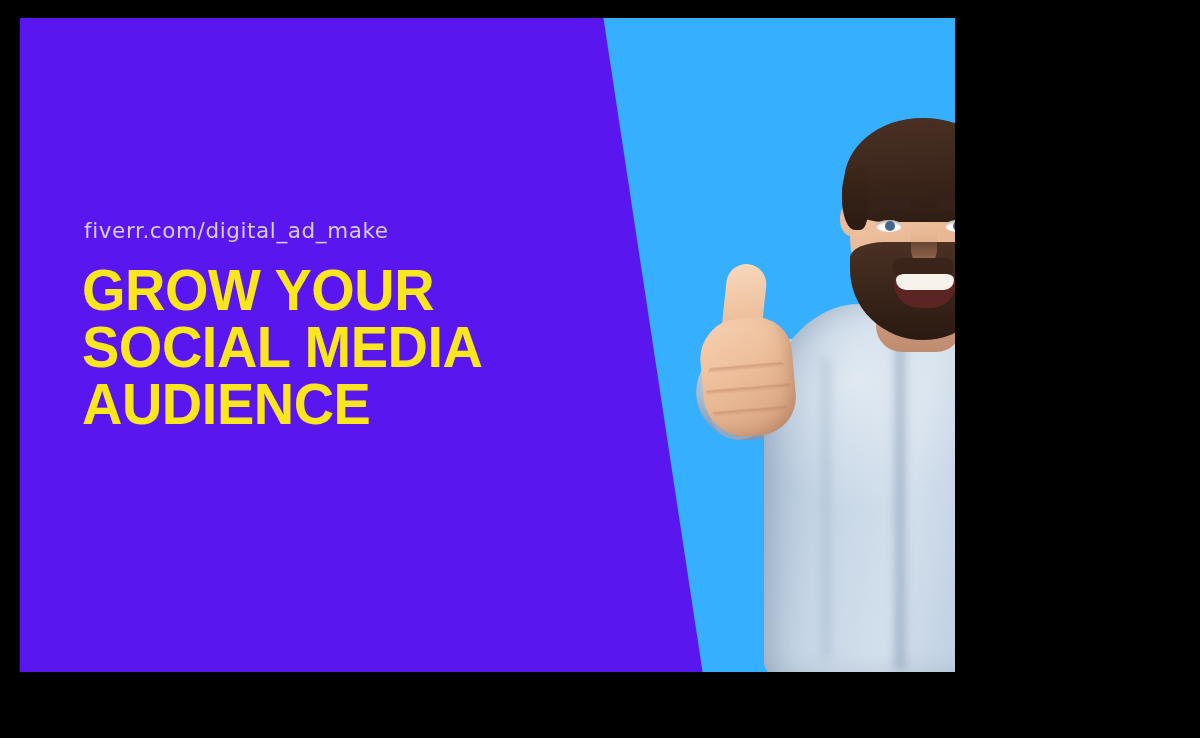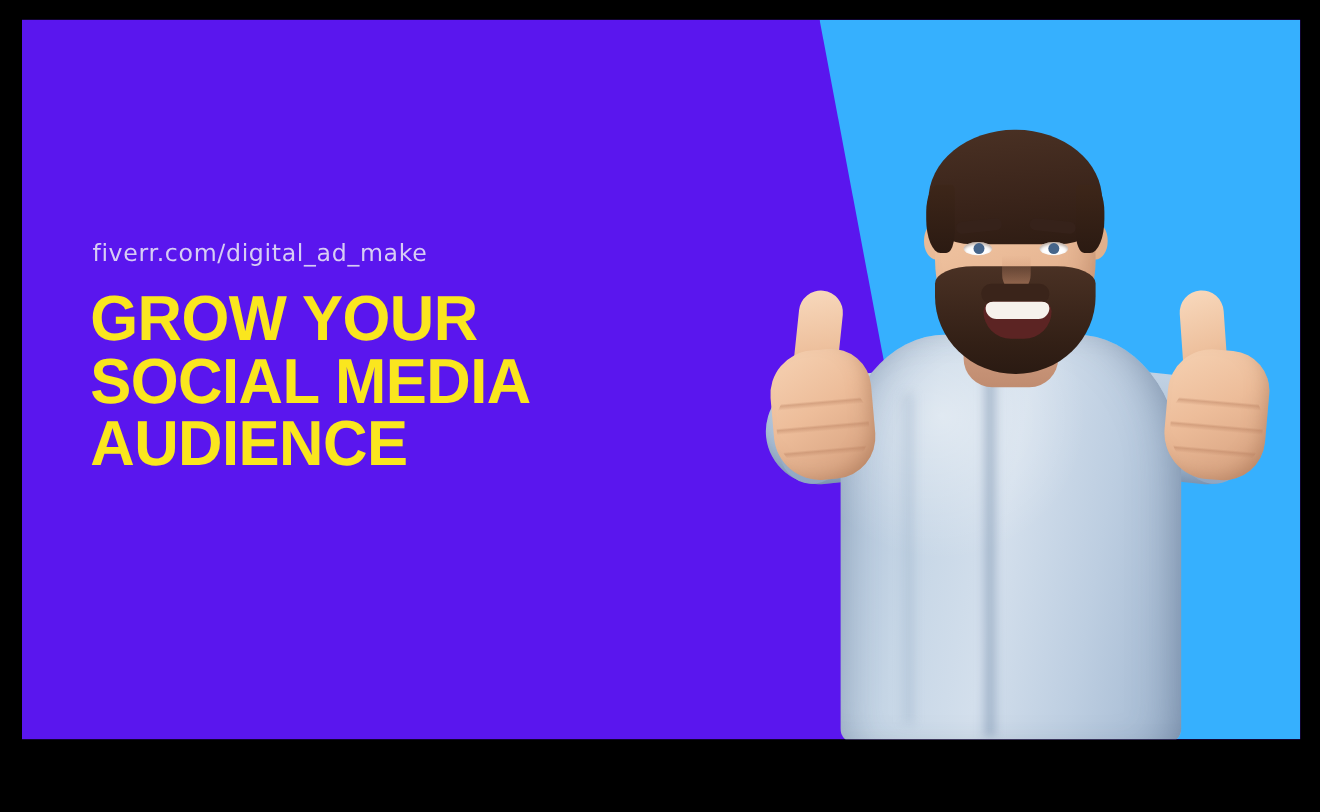--- a/index.html
+++ b/index.html
@@ -19,21 +19,21 @@
     width: 1200px;
     height: 738px;
     background: #000000;
   }
 
   
   .ad-canvas {
     position: absolute;
     left: 20px;
     top: 18px;
-    width: 1162px;
+    width: 935px;
     height: 654px;
     overflow: hidden;
     background: #5a16ee;
   }
 
   
   .blue-wedge {
     position: absolute;
     inset: 0;
     background: #36b0fe;

